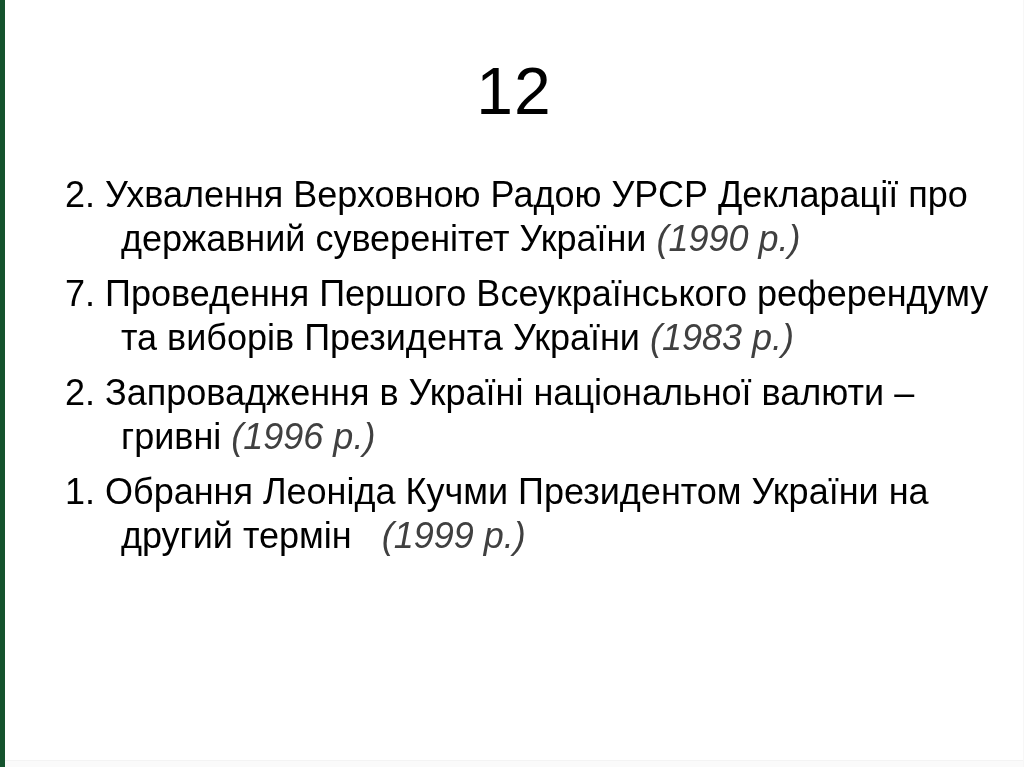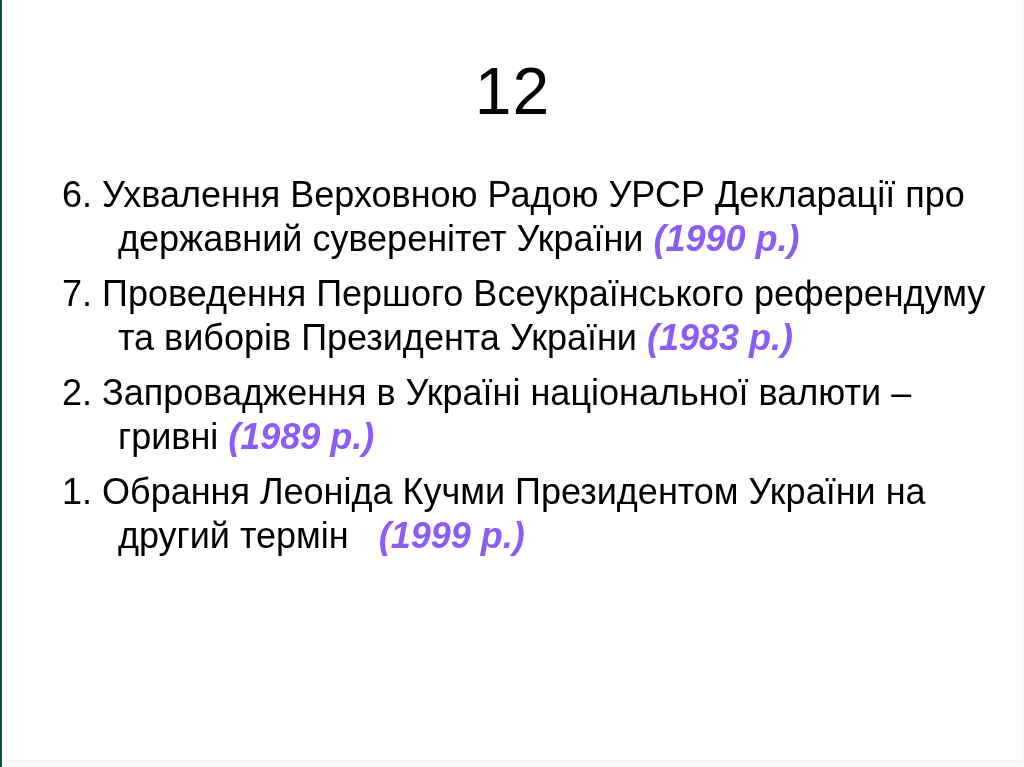--- a/index.html
+++ b/index.html
@@ -6,21 +6,21 @@
     margin: 0;
     padding: 0;
     background: #ffffff;
   }
   .slide {
     position: relative;
     width: 1024px;
     height: 767px;
     background: #ffffff;
     box-sizing: border-box;
-    border-left: 2px solid #14532d;
+    border-left: 5px solid #14532d;
     border-right: 1px solid #f7f7f7;
     font-family: "Liberation Sans", "DejaVu Sans", sans-serif;
     color: #000000;
     overflow: hidden;
   }
   .slide-bottom-edge {
     position: absolute;
     left: 0; right: 0; bottom: 0;
     height: 6px;
     background: #fafafa;
@@ -42,44 +42,44 @@
     width: 928px;
   }
   .slide-item {
     font-size: 36px;
     line-height: 43.5px;
     padding-left: 56px;
     text-indent: -56px;
     margin-bottom: 12px;
   }
   .item-date {
-    color: #8b5cf6;
-    font-weight: 700;
+    color: #404040;
+    font-weight: 400;
     font-style: italic;
   }
   .wide-gap { margin-left: 20px; }
 </style>
 </head>
 <body>
 
 <div class="slide">
   <h1 class="slide-title">12</h1>
 
   <div class="slide-list">
     <div class="slide-item">
-      <span>6. Ухвалення Верховною Радою УРСР Декларації про державний суверенітет України</span>
+      <span>2. Ухвалення Верховною Радою УРСР Декларації про державний суверенітет України</span>
       <span class="item-date">(1990 р.)</span>
     </div>
     <div class="slide-item">
       <span>7. Проведення Першого Всеукраїнського референдуму та виборів Президента України</span>
       <span class="item-date">(1983 р.)</span>
     </div>
     <div class="slide-item">
       <span>2. Запровадження в Україні національної валюти – гривні</span>
-      <span class="item-date">(1989 р.)</span>
+      <span class="item-date">(1996 р.)</span>
     </div>
     <div class="slide-item">
       <span>1. Обрання Леоніда Кучми Президентом України на другий термін</span>
       <span class="item-date wide-gap">(1999 р.)</span>
     </div>
   </div>
 
   <div class="slide-bottom-edge"></div>
 </div>
 

